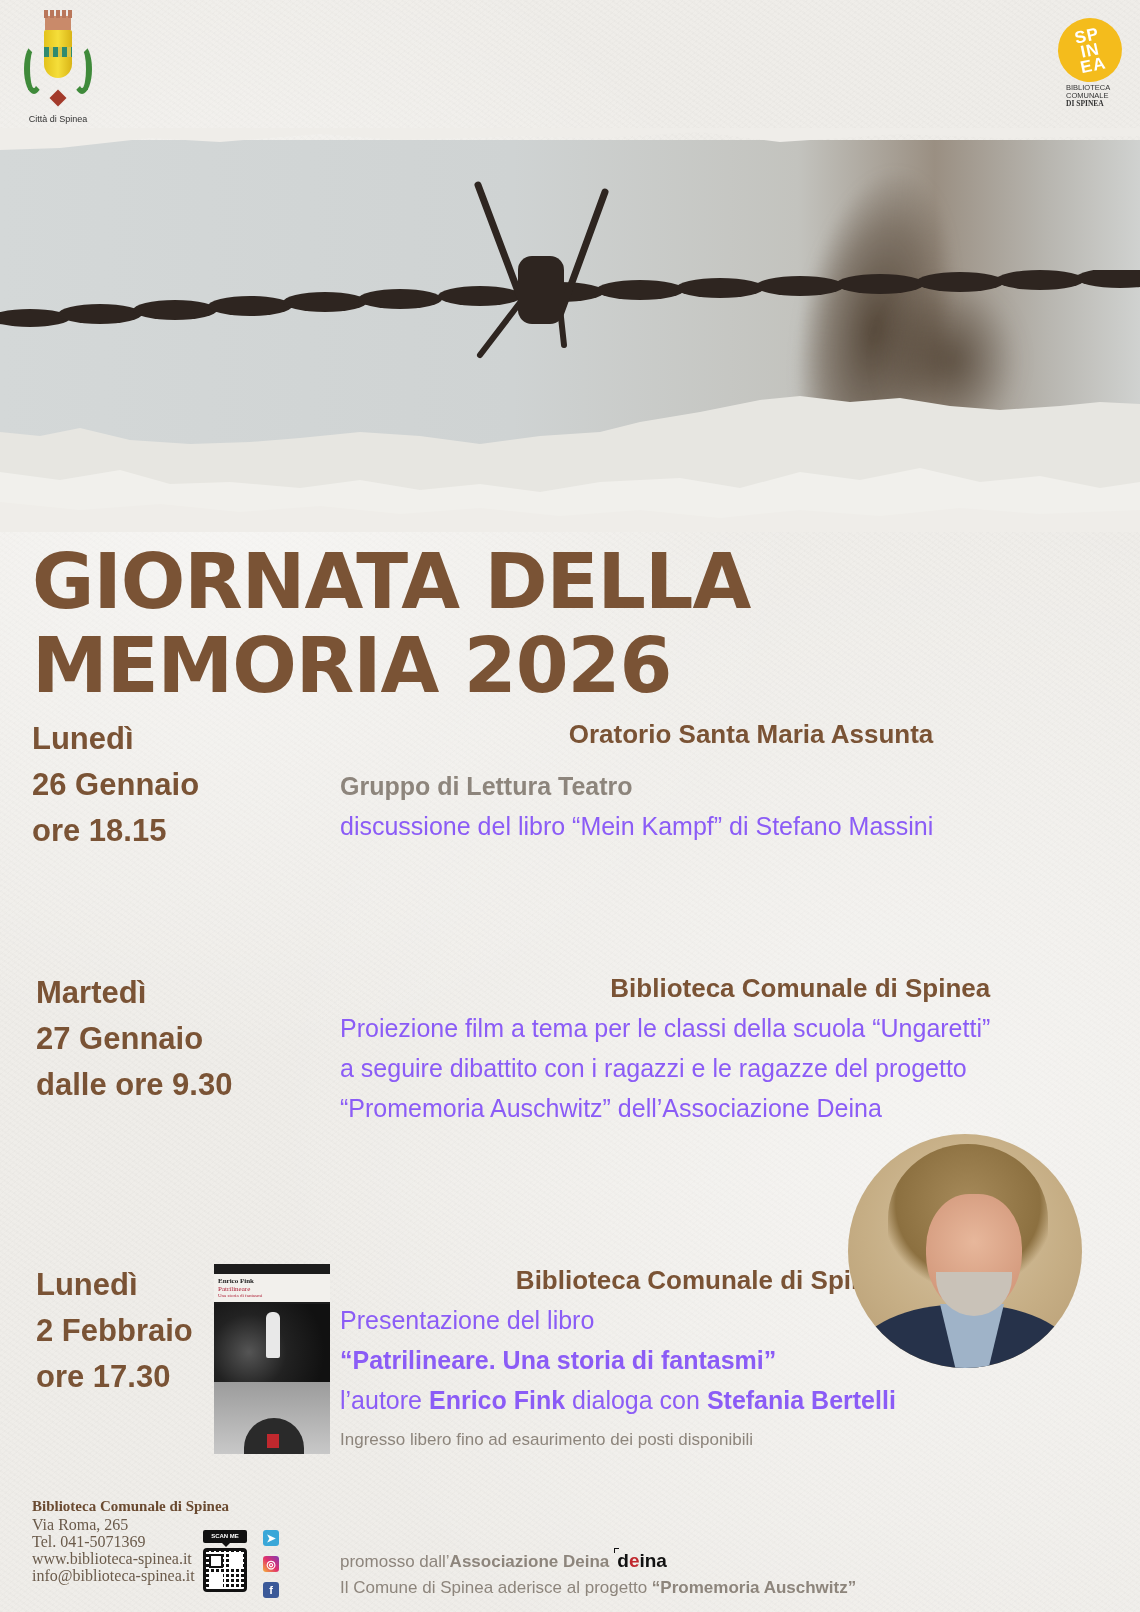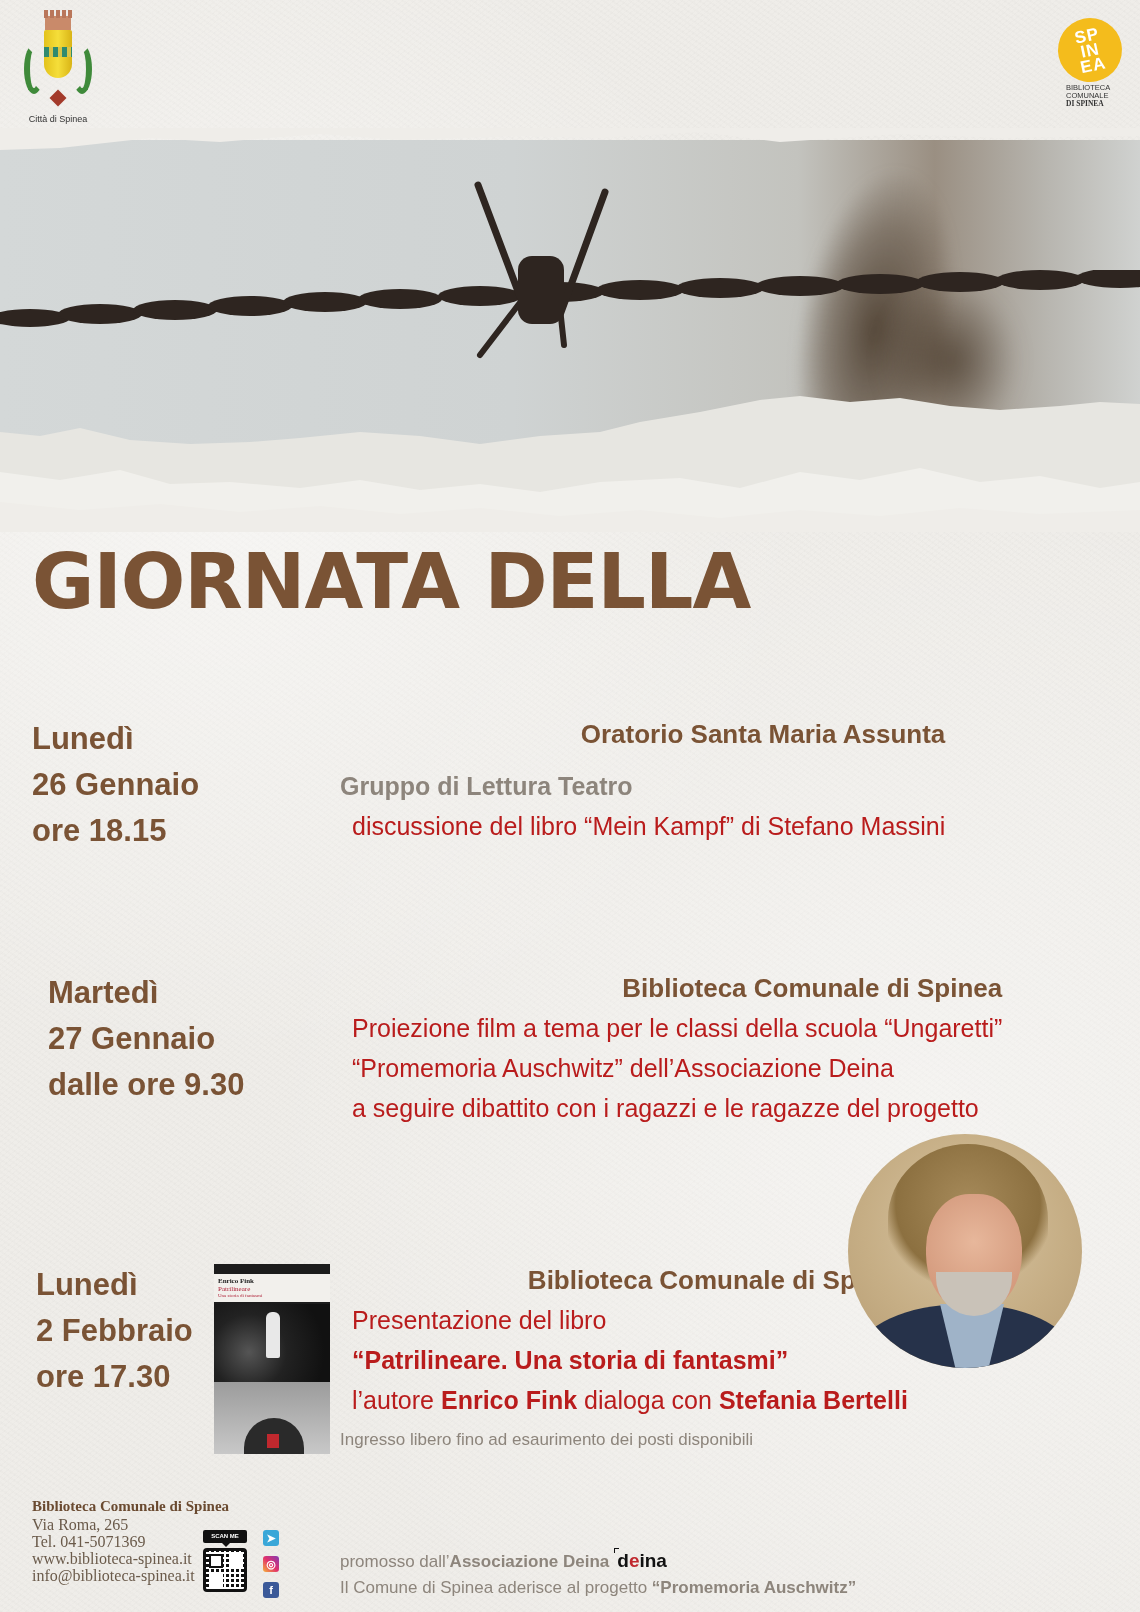--- a/index.html
+++ b/index.html
@@ -59,27 +59,27 @@
   .title { left: 32px; top: 540px; font-family: "DejaVu Sans", sans-serif; font-weight: bold;
     font-size: 76px; line-height: 84px; color: #7a5335; letter-spacing: -1px; }
   .title span { display: block; }
 
   
   .date-col { font-family: "Liberation Sans", sans-serif; font-weight: bold; color: #7a5335;
     font-size: 31px; line-height: 46px; }
   .ev-col { font-family: "Liberation Sans", sans-serif; }
   .ev-venue { font-weight: bold; color: #7a5335; font-size: 26px; line-height: 40px; text-align: right; }
   .ev-sub { font-weight: bold; color: #8d857c; font-size: 25px; line-height: 40px; }
-  .ev-line { color: #b91c1c; font-size: 25px; line-height: 40px; white-space: nowrap; margin-left: 12px; }
+  .ev-line { color: #8b5cf6; font-size: 25px; line-height: 40px; white-space: nowrap; }
   .ev-line b { font-weight: bold; }
   .ev-note { color: #8d857c; font-size: 17px; line-height: 28px; margin-top: 6px; }
 
   .ev1-date { left: 32px; top: 716px; }
   .ev1-body { left: 340px; top: 714px; }
-  .ev2-date { left: 48px; top: 970px; }
+  .ev2-date { left: 36px; top: 970px; }
   .ev2-body { left: 340px; top: 968px; }
   .ev3-date { left: 36px; top: 1262px; }
   .ev3-body { left: 340px; top: 1260px; }
 
   
   .book { left: 214px; top: 1264px; width: 116px; height: 190px; background: #1c1c1c; overflow: hidden; }
   .book .strip { position: absolute; left: 0; top: 10px; width: 116px; height: 28px; background: #f2f0ec; padding: 3px 4px; }
   .book .b-author { font-family: "Liberation Serif", serif; font-size: 7px; color: #222; line-height: 8px; font-weight: bold; }
   .book .b-title { font-family: "Liberation Serif", serif; font-size: 7px; color: #b0243a; line-height: 8px; }
   .book .b-sub { font-family: "Liberation Serif", serif; font-size: 5px; color: #b0243a; line-height: 6px; }
@@ -189,20 +189,21 @@
   <path d="M0,0 L1140,0 L1140,8 L1000,10 L900,6 L780,14 L700,4 L600,10 L520,8 L400,12 L320,6 L220,14 L150,10 L60,20 L0,22 Z" fill="#efede9"></path>
 </svg>
 <svg class="abs torn-bottom" viewBox="0 0 1140 140" preserveAspectRatio="none">
   <path d="M0,40 L40,44 L80,36 L130,48 L190,52 L250,50 L300,46 L360,40 L420,44 L480,52 L540,44 L600,40 L640,30 L700,20 L760,8 L800,4 L850,10 L900,6 L950,14 L1000,18 L1060,14 L1100,10 L1140,12 L1140,140 L0,140 Z" fill="#e7e6e1"></path>
   <path d="M0,80 L60,88 L120,78 L170,92 L230,90 L300,96 L360,88 L420,98 L480,92 L540,100 L600,90 L680,86 L740,96 L800,80 L860,88 L920,76 L980,90 L1040,84 L1100,96 L1140,90 L1140,140 L0,140 Z" fill="#f1f0ec"></path>
   <path d="M0,110 L80,118 L160,112 L240,120 L320,114 L400,122 L480,116 L560,124 L640,118 L720,126 L800,118 L880,124 L960,116 L1040,122 L1140,118 L1140,140 L0,140 Z" fill="#efede9"></path>
 </svg>
 
 <h1 class="abs title">
   <span>GIORNATA DELLA</span>
+  <span>MEMORIA 2026</span>
 </h1>
 
 <div class="abs date-col ev1-date">
   <div>Lunedì</div>
   <div>26 Gennaio</div>
   <div>ore 18.15</div>
 </div>
 <div class="abs ev-col ev1-body">
   <div class="ev-venue">Oratorio Santa Maria Assunta</div>
   <div class="ev-sub" style="margin-top:12px;">Gruppo di Lettura Teatro</div>
@@ -210,22 +211,22 @@
 </div>
 
 <div class="abs date-col ev2-date">
   <div>Martedì</div>
   <div>27 Gennaio</div>
   <div>dalle ore 9.30</div>
 </div>
 <div class="abs ev-col ev2-body">
   <div class="ev-venue">Biblioteca Comunale di Spinea</div>
   <div class="ev-line">Proiezione film a tema per le classi della scuola “Ungaretti”</div>
+  <div class="ev-line">a seguire dibattito con i ragazzi e le ragazze del progetto</div>
   <div class="ev-line">“Promemoria Auschwitz” dell’Associazione Deina</div>
-  <div class="ev-line">a seguire dibattito con i ragazzi e le ragazze del progetto</div>
 </div>
 
 <div class="abs date-col ev3-date">
   <div>Lunedì</div>
   <div>2 Febbraio</div>
   <div>ore 17.30</div>
 </div>
 
 <div class="abs book">
   <div class="strip">

